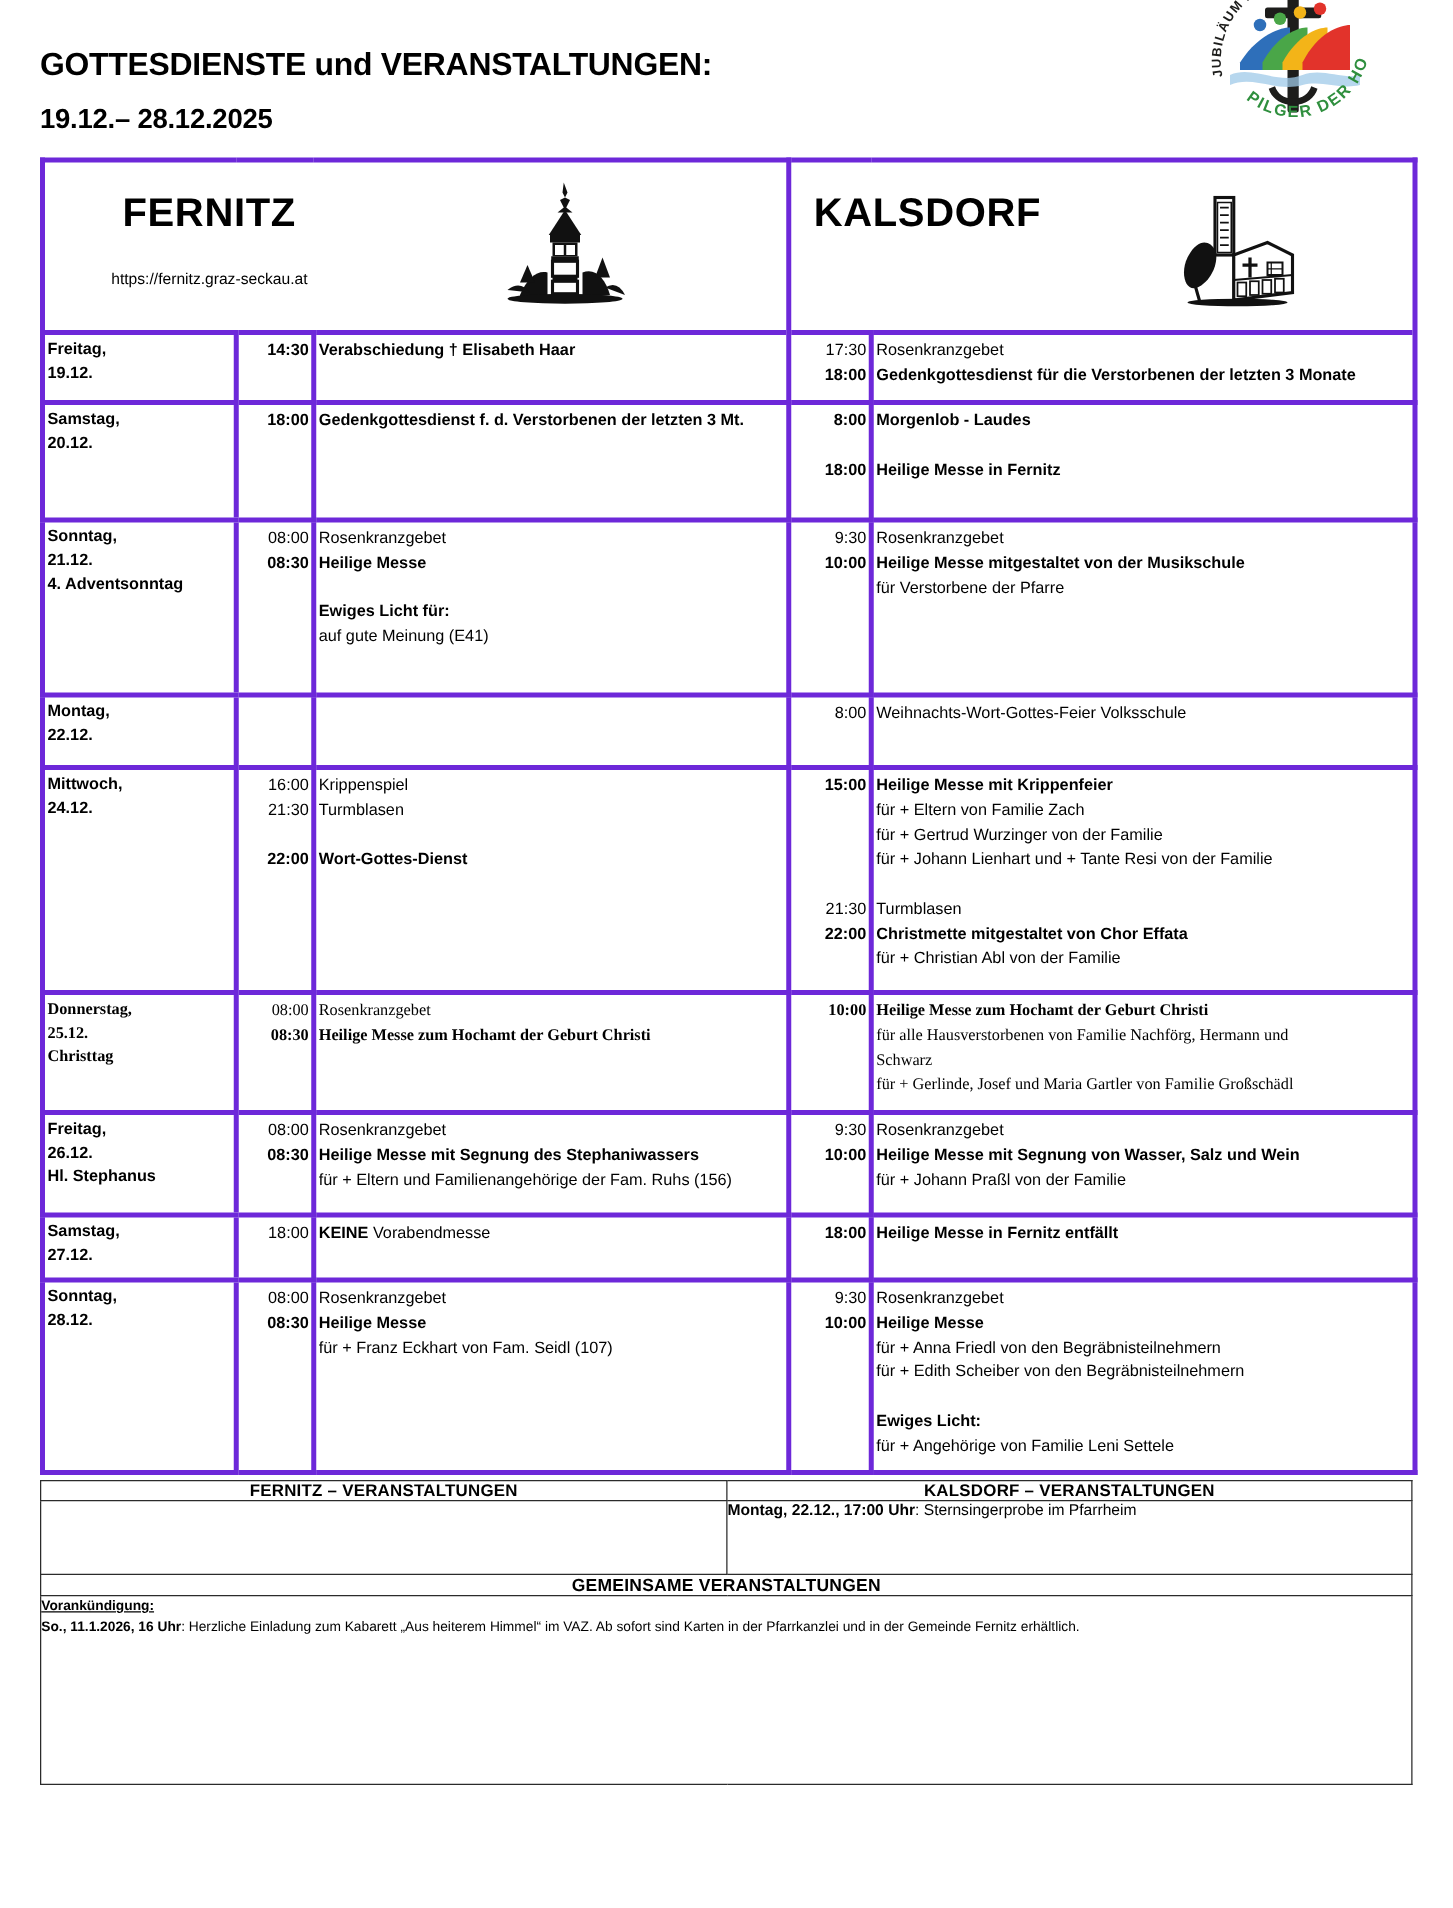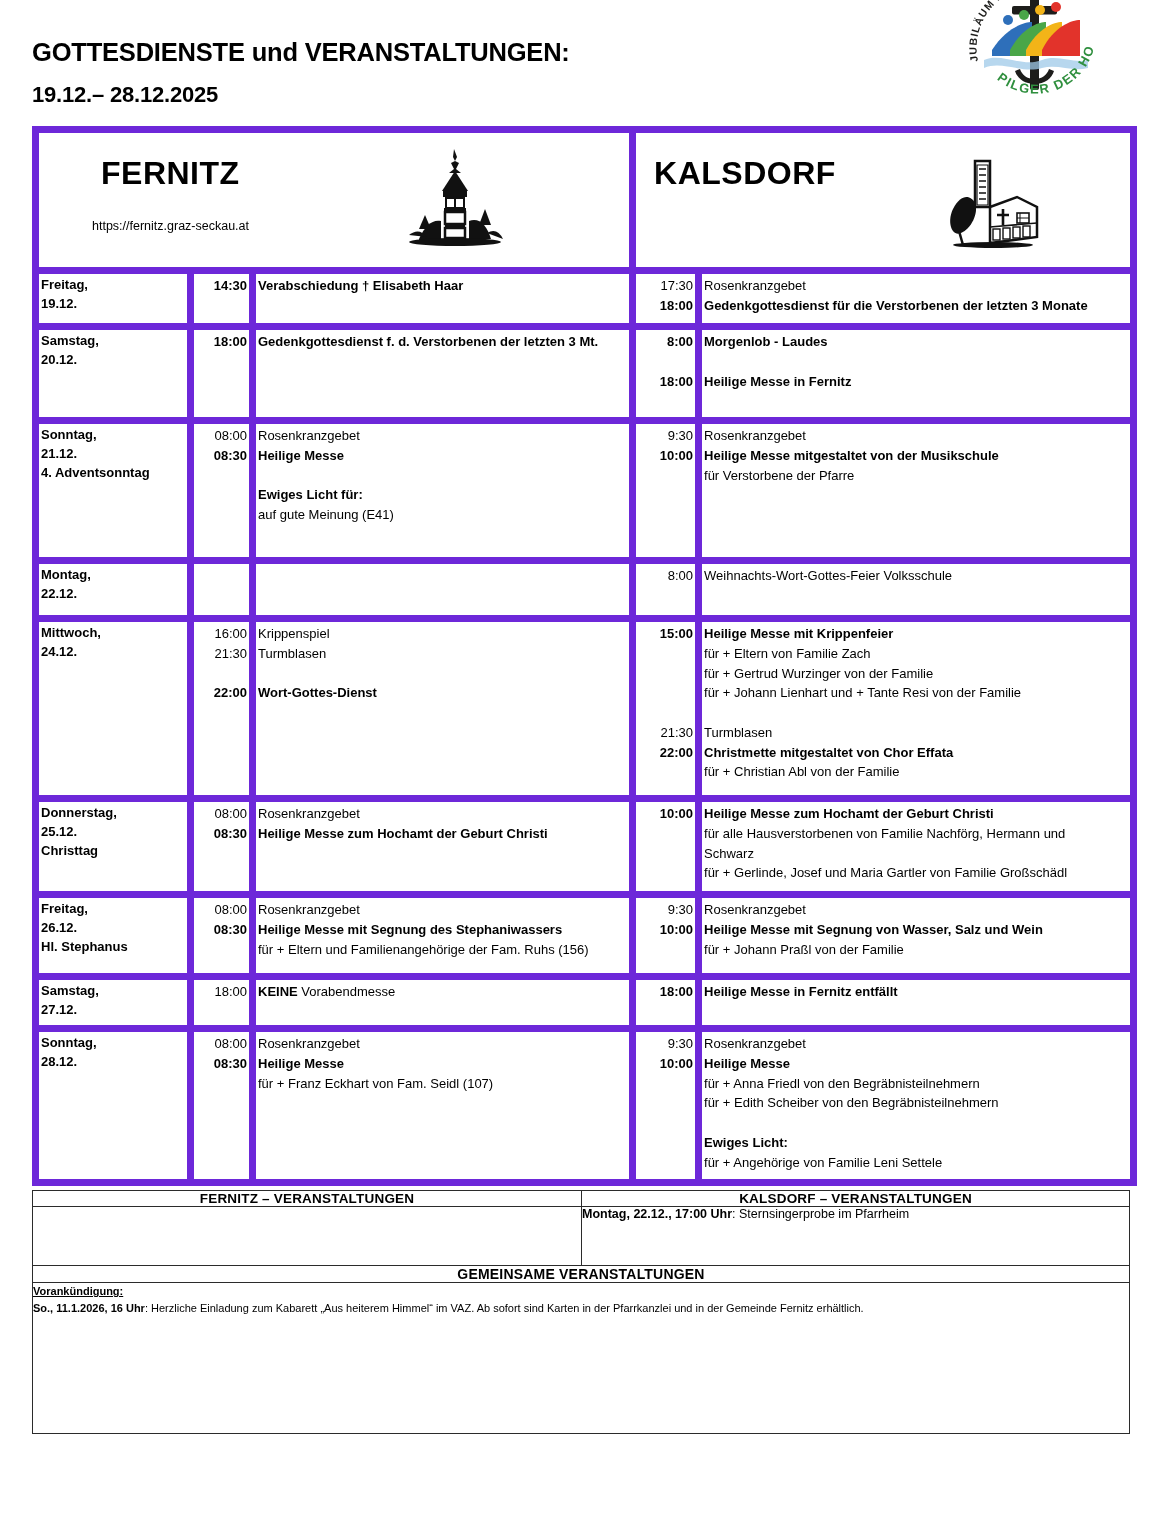--- a/index.html
+++ b/index.html
@@ -52,21 +52,21 @@
   }
 
   
   .sched {
     border-collapse: collapse;
     width: 1098px;
     table-layout: fixed;
     border: 1.5px solid #000;
   }
   .sched td {
-    border: 7px solid #6d28d9;
+    border: 4px solid #6d28d9;
     vertical-align: top;
     padding: 2px;
   }
 
   .col-day   { width: 155px; }
   .col-time  { width: 62px; }
   .col-text  { width: 380px; }
   .col-ktime { width: 66px; }
   .col-ktext { width: 435px; }
 
@@ -390,21 +390,21 @@
             <div class="b">Heilige Messe mit Krippenfeier</div>
             <div>für + Eltern von Familie Zach</div>
             <div>für + Gertrud Wurzinger von der Familie</div>
             <div>für + Johann Lienhart und + Tante Resi von der Familie</div>
             <div>&nbsp;</div>
             <div>Turmblasen</div>
             <div class="b">Christmette mitgestaltet von Chor Effata</div>
             <div>für + Christian Abl von der Familie</div>
           </td>
         </tr>
-        <tr style="height: 96px;">
+        <tr style="height: 96px; font-family: Liberation Serif, serif;">
           <td class="daycell">
             <div>Donnerstag,</div>
             <div>25.12.</div>
             <div>Christtag</div>
           </td>
           <td class="timecell">
             <div>08:00</div>
             <div class="b">08:30</div>
           </td>
           <td class="textcell">

